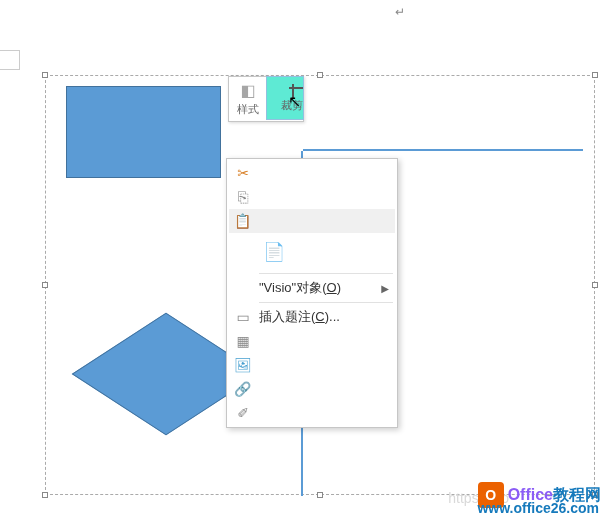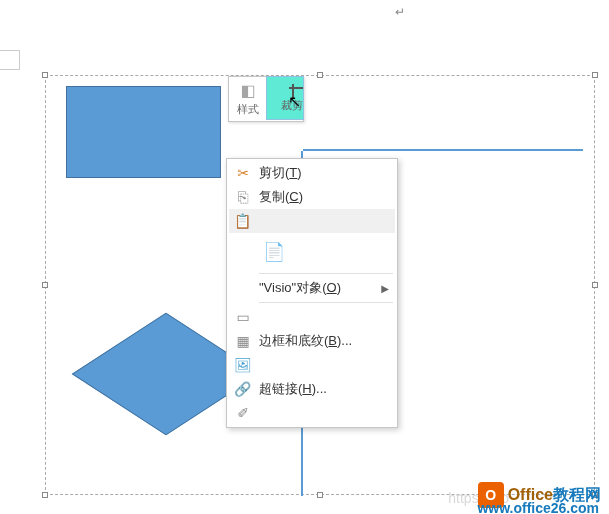--- a/index.html
+++ b/index.html
@@ -204,21 +204,21 @@
       width: 26px; height: 26px;
       background: #eb6100;
       border-radius: 4px;
       display: flex;
       align-items: center;
       justify-content: center;
       color: #fff;
       font-size: 14px;
       margin-right: 4px;
     }
-    .logo-text1 { color: #a16207; font-size: 16px; }
+    .logo-text1 { color: #8b5cf6; font-size: 16px; }
     .logo-text2 { color: #167abc; font-size: 14px; position: absolute; right: 2px; bottom: -8px; }
     .ic-cut { color: #d9822b; }
     .ic-copy { color: #888; }
     .ic-paste { color: #c09040; }
     .ic-caption { color: #888; }
     .ic-border { color: #888; }
     .ic-pic { color: #48a0d0; }
     .ic-link { color: #48a0d0; }
     .ic-comment { color: #888; }
   </style>
@@ -255,54 +255,51 @@
     <span class="crop-icon"></span>
     <span>裁剪</span>
   </div>
 </div>
 
 <div class="cursor">↖</div>
 
 <div class="context-menu">
   <div class="menu-item">
     <span class="menu-icon ic-cut">✂</span>
-    <span class="menu-label">剪切(<span class="underline">T</span>)</span>
   </div>
   <div class="menu-item">
     <span class="menu-icon ic-copy">⎘</span>
-    <span class="menu-label">复制(<span class="underline">C</span>)</span>
   </div>
   <div class="menu-header">
     <span class="menu-icon ic-paste">📋</span>
   </div>
   <div class="paste-row">
     <div class="paste-btn">
       <span>📄</span>
     </div>
   </div>
   <div class="menu-sep"></div>
   <div class="menu-item">
     <span class="menu-icon"></span>
     <span class="menu-label">"Visio"对象(<span class="underline">O</span>)</span>
     <span class="menu-arrow">▶</span>
   </div>
   <div class="menu-sep"></div>
   <div class="menu-item">
     <span class="menu-icon ic-caption">▭</span>
+    <span class="menu-label">插入题注(<span class="underline">C</span>)...</span>
   </div>
   <div class="menu-item">
     <span class="menu-icon ic-border">▦</span>
-    <span class="menu-label">边框和底纹(<span class="underline">B</span>)...</span>
   </div>
   <div class="menu-item">
     <span class="menu-icon ic-pic">🖼</span>
   </div>
   <div class="menu-item">
     <span class="menu-icon ic-link">🔗</span>
-    <span class="menu-label">超链接(<span class="underline">H</span>)...</span>
   </div>
   <div class="menu-item">
     <span class="menu-icon ic-comment">✐</span>
   </div>
 </div>
 
 <div class="watermark">https://blo</div>
 
 <div class="logo">
   <div class="logo-icon">O</div>

